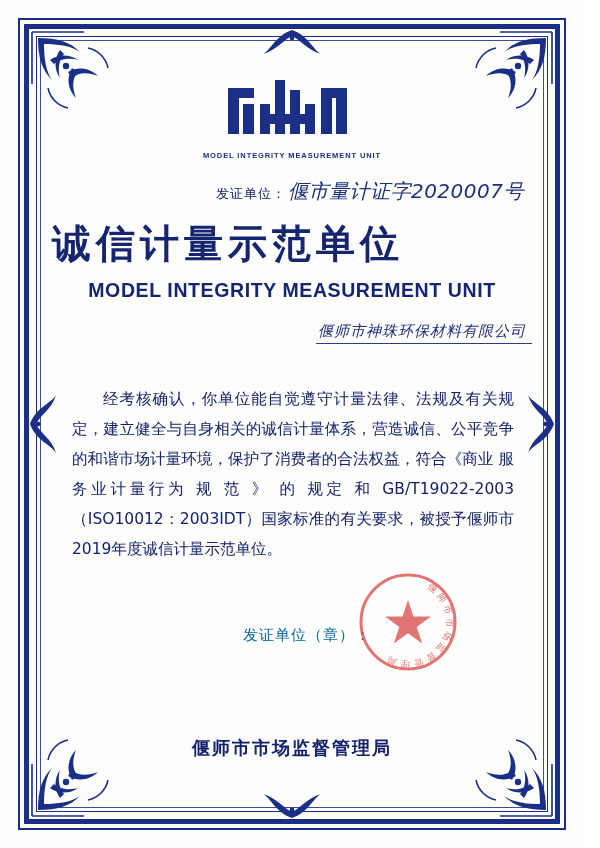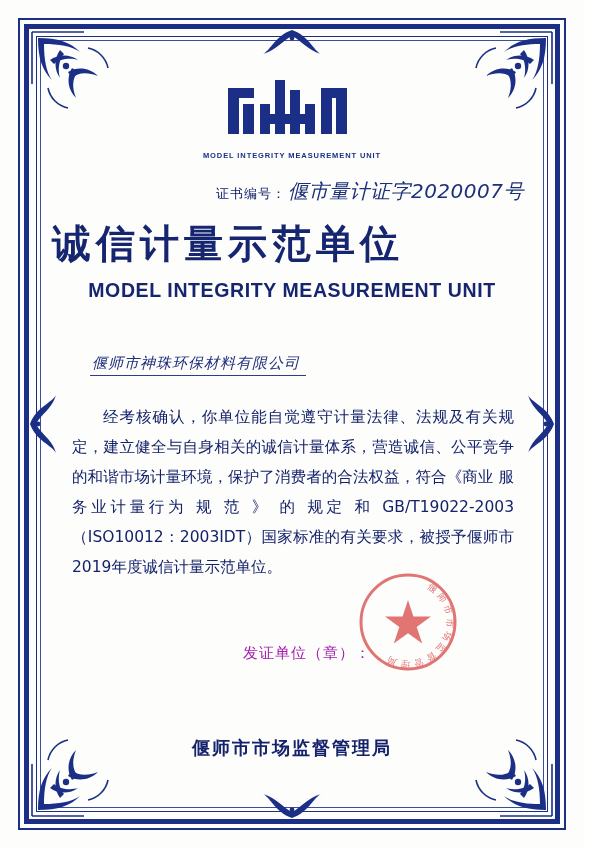--- a/index.html
+++ b/index.html
@@ -139,52 +139,53 @@
   .title-en {
     margin-top: 8px;
     text-align: center;
     font-size: 19.5px;
     font-weight: bold;
     letter-spacing: 0.6px;
     color: #16256f;
   }
 
   .recipient-row {
-    margin-top: 52px;
+    margin-top: 20px;
     padding-left: 38px;
+    text-align: right;
   }
   .recipient-name {
     display: inline-block;
     font-size: 15px;
     color: #1f2f7d;
     font-family: "DejaVu Sans", sans-serif;
     border-bottom: 1.5px solid #2b3d8c;
     padding: 0 6px 2px 2px;
     letter-spacing: 1px;
     font-style: italic;
   }
 
   .body-text {
-    margin-top: 26px;
+    margin-top: 40px;
     padding: 0 18px 0 20px;
     font-size: 15.5px;
     line-height: 30px;
     color: #14226b;
     font-family: "DejaVu Sans", sans-serif;
     text-align: justify;
     text-justify: inter-ideograph;
   }
   .body-text p { margin: 0; text-indent: 2em; }
 
   .issuer-row {
     margin-top: 62px;
     text-align: center;
     padding-left: 30px;
     font-size: 15px;
-    color: #a21caf;
+    color: #0369a1;
     letter-spacing: 1px;
     font-family: Liberation Sans, sans-serif;
   }
 
   .stamp {
     position: absolute;
     right: 72px;
     bottom: 122px;
     width: 104px;
     height: 104px;
@@ -307,21 +308,21 @@
           <rect x="99" y="18" width="11" height="46"></rect>
           <rect x="99" y="18" width="26" height="10"></rect>
           <rect x="114" y="18" width="11" height="46"></rect>
           <rect x="38" y="44" width="55" height="10"></rect>
         </svg>
       </div>
       <div class="logo-caption">MODEL INTEGRITY MEASUREMENT UNIT</div>
     </div>
 
     <div class="cert-no-row">
-      <span class="cert-no-label">证书编号：</span><span class="cert-no-value">偃市量计证字2020007号</span>
+      <span class="cert-no-label">发证单位：</span><span class="cert-no-value">偃市量计证字2020007号</span>
     </div>
 
     <div class="title-cn">诚信计量示范单位</div>
     <div class="title-en">MODEL INTEGRITY MEASUREMENT UNIT</div>
 
     <div class="recipient-row">
       <span class="recipient-name">偃师市神珠环保材料有限公司</span>
     </div>
 
     <div class="body-text">

